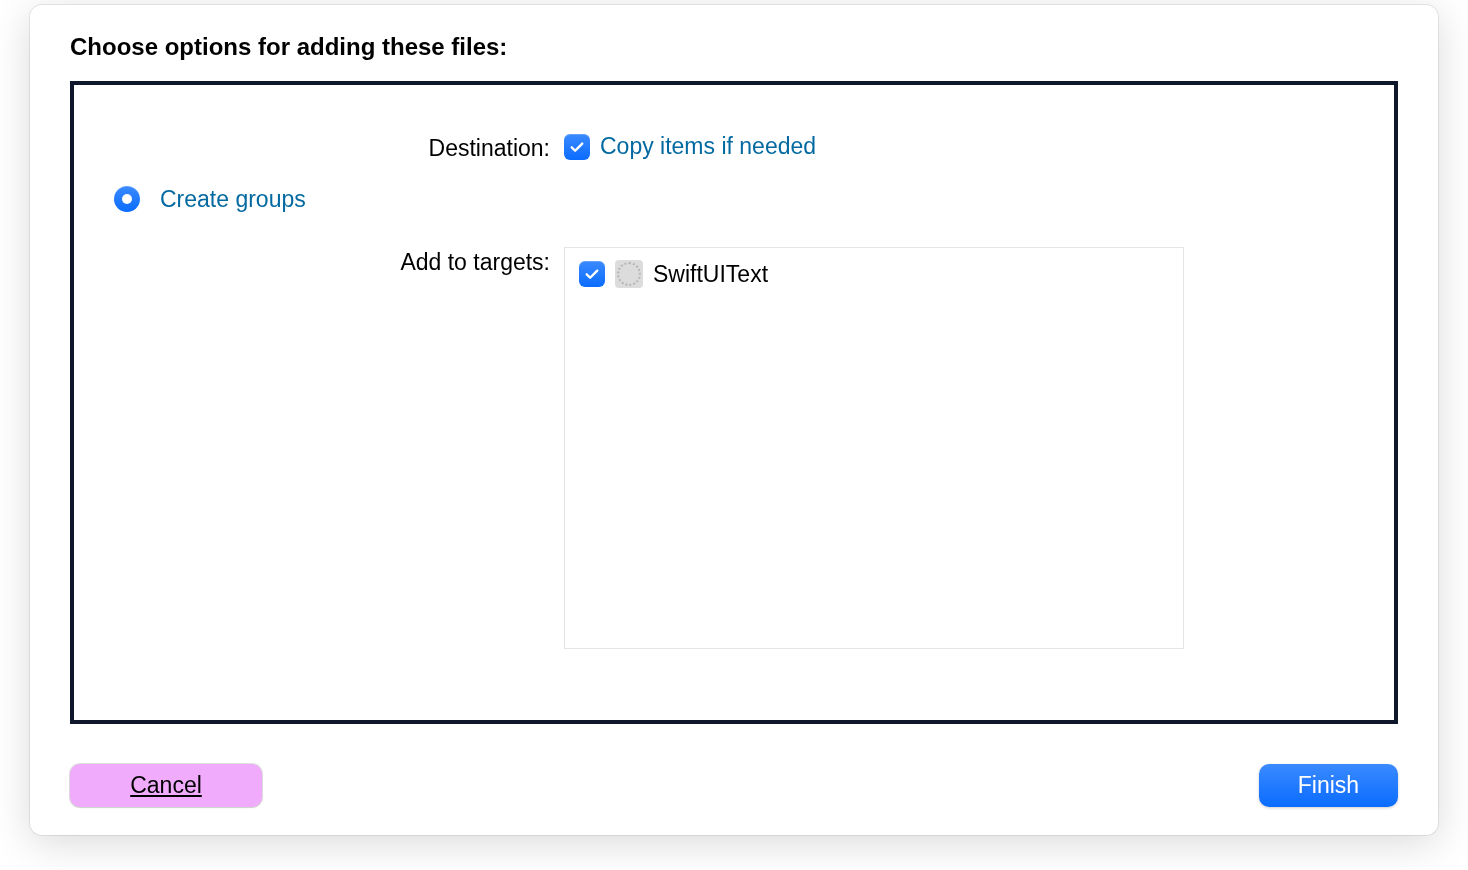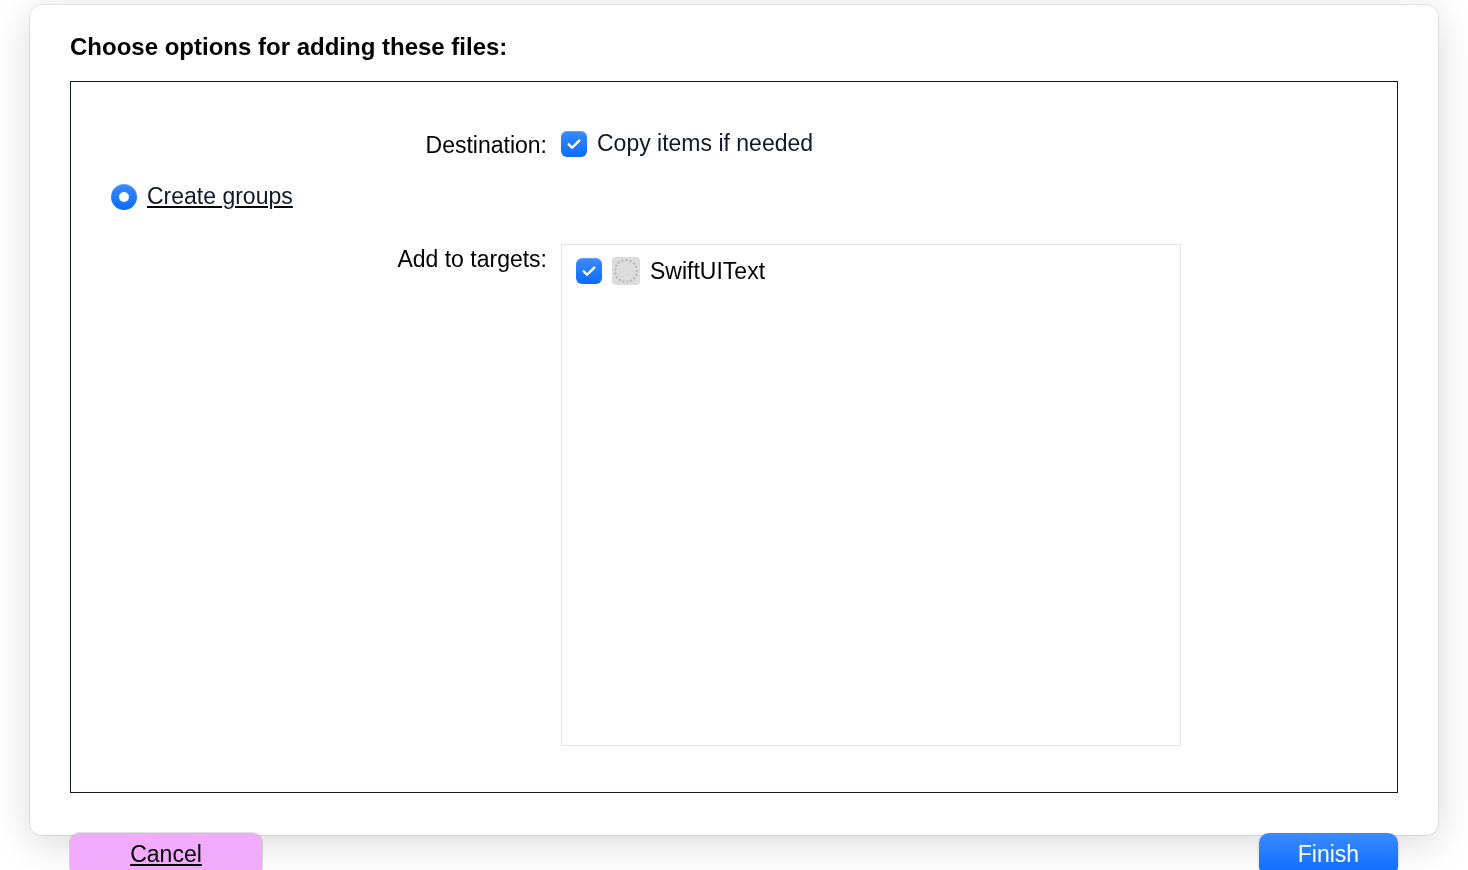--- a/index.html
+++ b/index.html
@@ -25,21 +25,21 @@
       display: flex;
       flex-direction: column;
     }
     .dialog-title {
       font-size: 24px;
       font-weight: 700;
       color: #000;
       margin-bottom: 20px;
     }
     .main-panel {
-      border: 1px solid #0f172a;
+      border: 4px solid #0f172a;
       flex: 1;
       padding: 48px 40px 30px 40px;
     }
     .form-row {
       display: flex;
       align-items: flex-start;
       margin-bottom: 16px;
     }
     .form-label {
       width: 450px;
@@ -53,24 +53,23 @@
       flex: 1;
     }
     .checkbox-row {
       display: flex;
       align-items: center;
       gap: 10px;
       margin-bottom: 10px;
     }
     .radio-row {
       display: flex;
-      align-items: center;
-      gap: 10px;
+      align-items: flex-start;
+      gap: 20px;
       margin-bottom: 10px;
-      text-decoration: underline;
     }
     .mac-checkbox {
       width: 26px;
       height: 26px;
       border-radius: 6px;
       background: linear-gradient(180deg, #3b8aff 0%, #0a6cff 100%);
       display: flex;
       align-items: center;
       justify-content: center;
       flex-shrink: 0;
@@ -100,25 +99,25 @@
       background: #fff;
       border-radius: 50%;
     }
     .mac-radio.unchecked {
       background: #fff;
       border: 1px solid #c8c8c8;
       box-shadow: 0 1px 2px rgba(0,0,0,0.08);
     }
     .control-label {
       font-size: 23px;
-      color: #0f172a;
+      color: #0369a1;
     }
     .targets-box {
       width: 620px;
-      height: 502px;
+      height: 402px;
       border: 1px solid #e5e5e5;
       background: #fff;
       padding: 12px 14px;
     }
     .target-row {
       display: flex;
       align-items: center;
       gap: 10px;
     }
     .target-icon {

